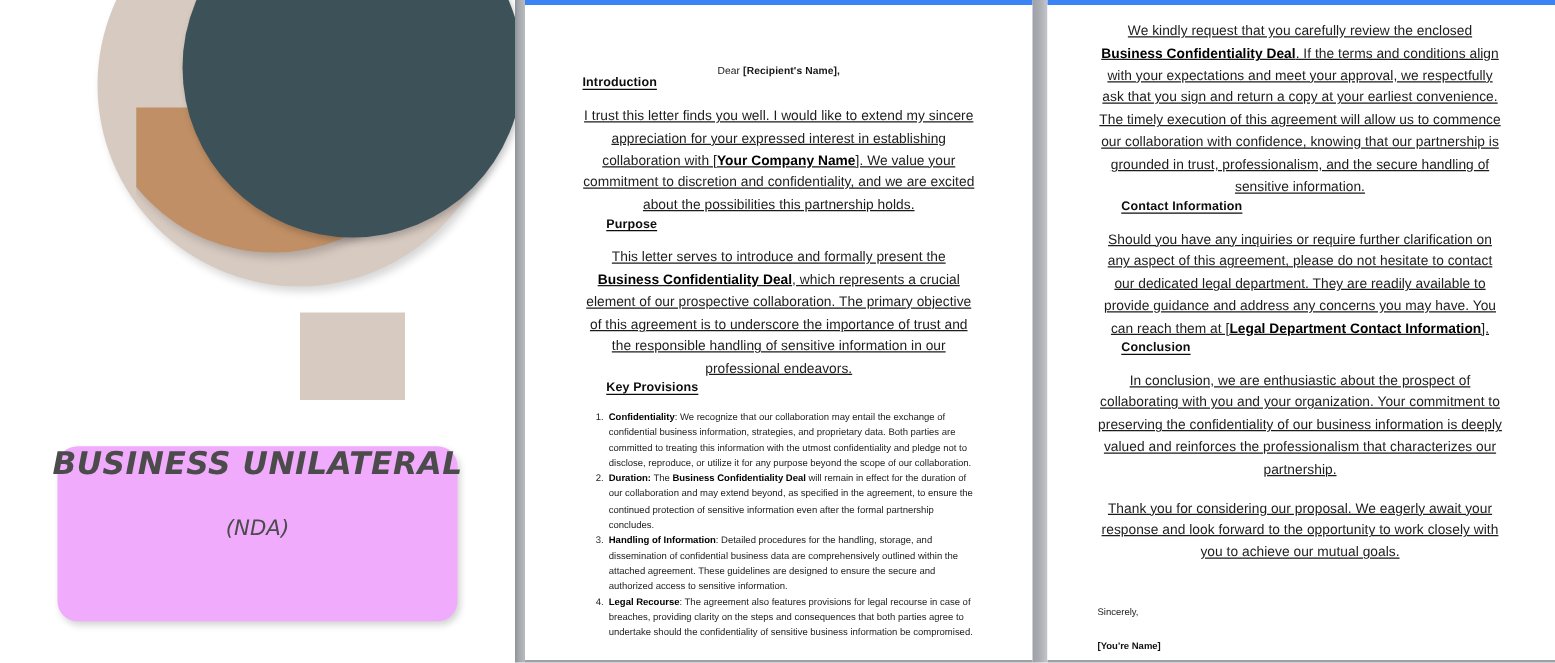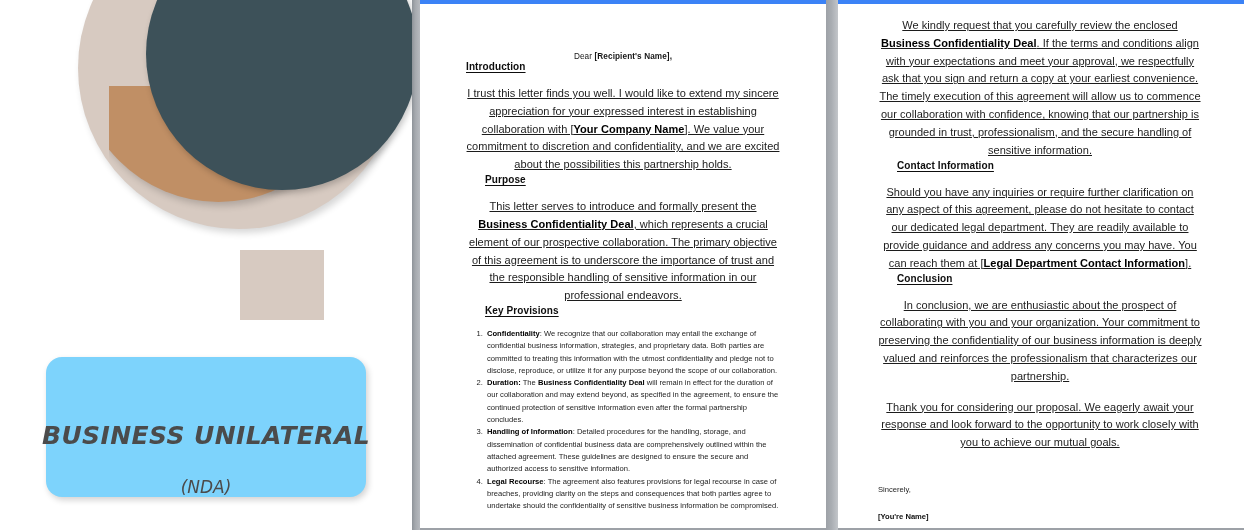--- a/index.html
+++ b/index.html
@@ -89,27 +89,27 @@
     position: absolute;
     background: #d7cac1;
   }
   #beige-fill-low { left: 240px; top: 250px; width: 84px; height: 70px; }
 
   
   .cover-title-box {
     position: absolute;
     left: 46px; top: 357px;
     width: 320px; height: 140px;
-    background: #7dd3fc;
+    background: #f0abfc;
     border-radius: 16px;
     box-shadow: 2px 3px 6px rgba(0,0,0,0.18);
     display: flex;
     flex-direction: column;
     align-items: center;
-    justify-content: flex-end;
+    justify-content: flex-start;
   }
   .cover-title {
     font-family: "DejaVu Sans", sans-serif;
     font-style: italic;
     font-weight: 600;
     font-size: 25px;
     letter-spacing: 0.4px;
     color: #4b4b4b;
     line-height: 1.1;
     white-space: nowrap;

